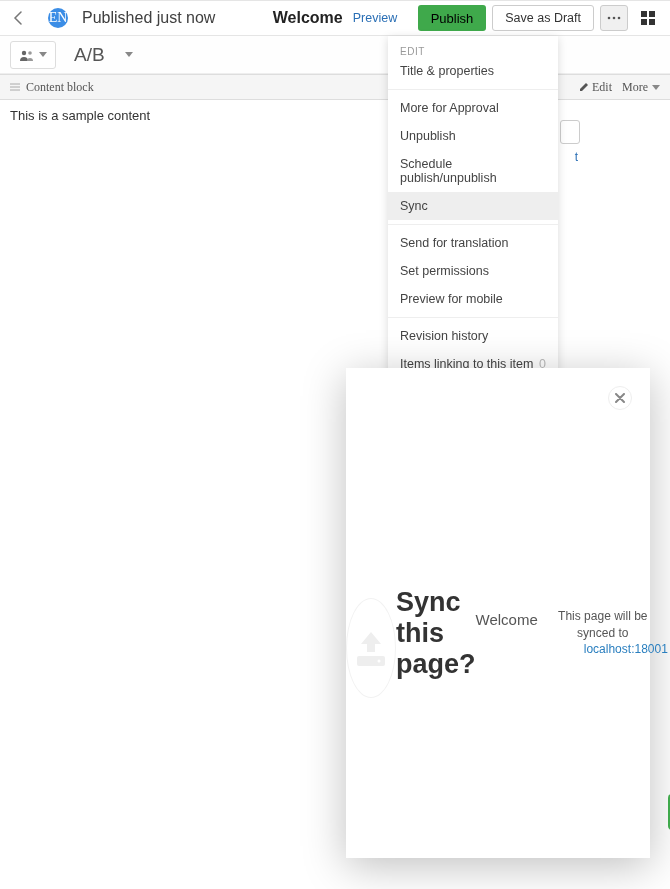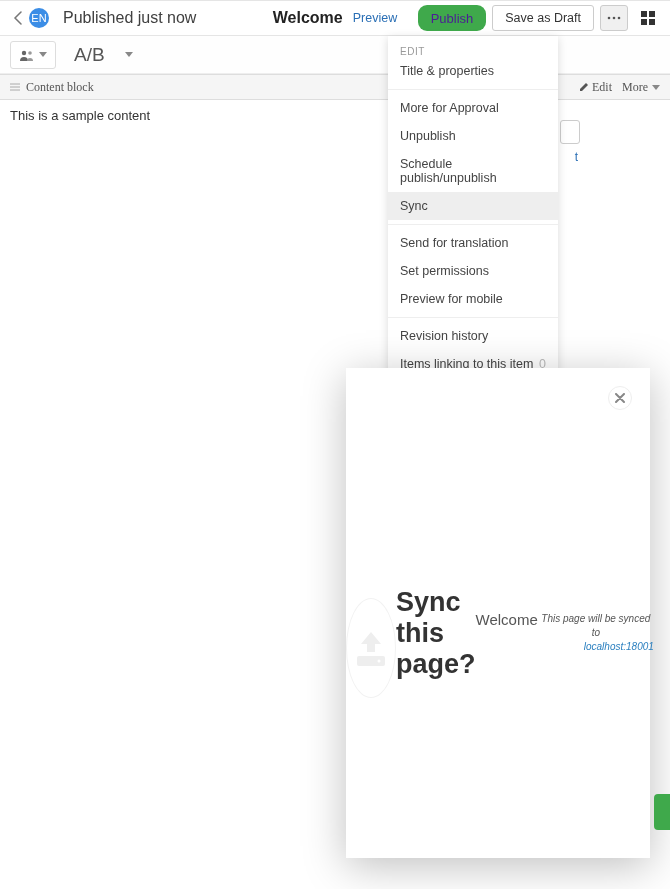--- a/index.html
+++ b/index.html
@@ -27,24 +27,25 @@
     width: 20px; height: 20px;
     display: flex; align-items: center; justify-content: center;
     color: #666;
     cursor: pointer;
   }
   .lang-badge {
     width: 20px; height: 20px;
     border-radius: 50%;
     background: #3b8de6;
     color: #fff;
-    font-size: 11px;
+    font-size: 14px;
     display: flex; align-items: center; justify-content: center;
-    margin-left: 1px;
+    margin-left: 20px;
     font-weight: 500;
+    font-family: Liberation Serif, serif;
   }
   .status-text {
     margin-left: 14px;
     font-size: 16px;
     color: #404040;
   }
   .title-group {
     position: absolute;
     left: 50%;
     transform: translateX(-50%);
@@ -73,22 +74,21 @@
     padding: 0 12px;
     border-radius: 3px;
     font-size: 13px;
     display: inline-flex;
     align-items: center;
     cursor: pointer;
     border: 1px solid transparent;
   }
   .btn-publish {
     background: #3fa94b;
-    color: #4c1d95;
-    border-radius: 9px;
+    color: #000000;
   }
   .btn-draft {
     background: #fff;
     border-color: #ccc;
     color: #333;
     font-size: 12.5px;
   }
   .icon-btn {
     width: 28px; height: 26px;
     border: 1px solid #ccc;
@@ -305,25 +305,24 @@
     font-stretch: condensed;
     letter-spacing: 0px;
   }
   .modal-sub {
     margin-top: 12px;
     font-size: 15px;
     color: #555;
   }
   .modal-desc {
     margin-top: 40px;
-    font-size: 10px;
+    font-size: 12px;
     color: #555;
     text-align: center;
     line-height: 1.4;
-    font-style: italic;
   }
   .modal-desc .host {
     color: #2a7fbf;
     padding-left: 46px;
   }
   .modal-actions {
     margin-top: auto;
     margin-bottom: 28px;
     display: flex;
     gap: 8px;

